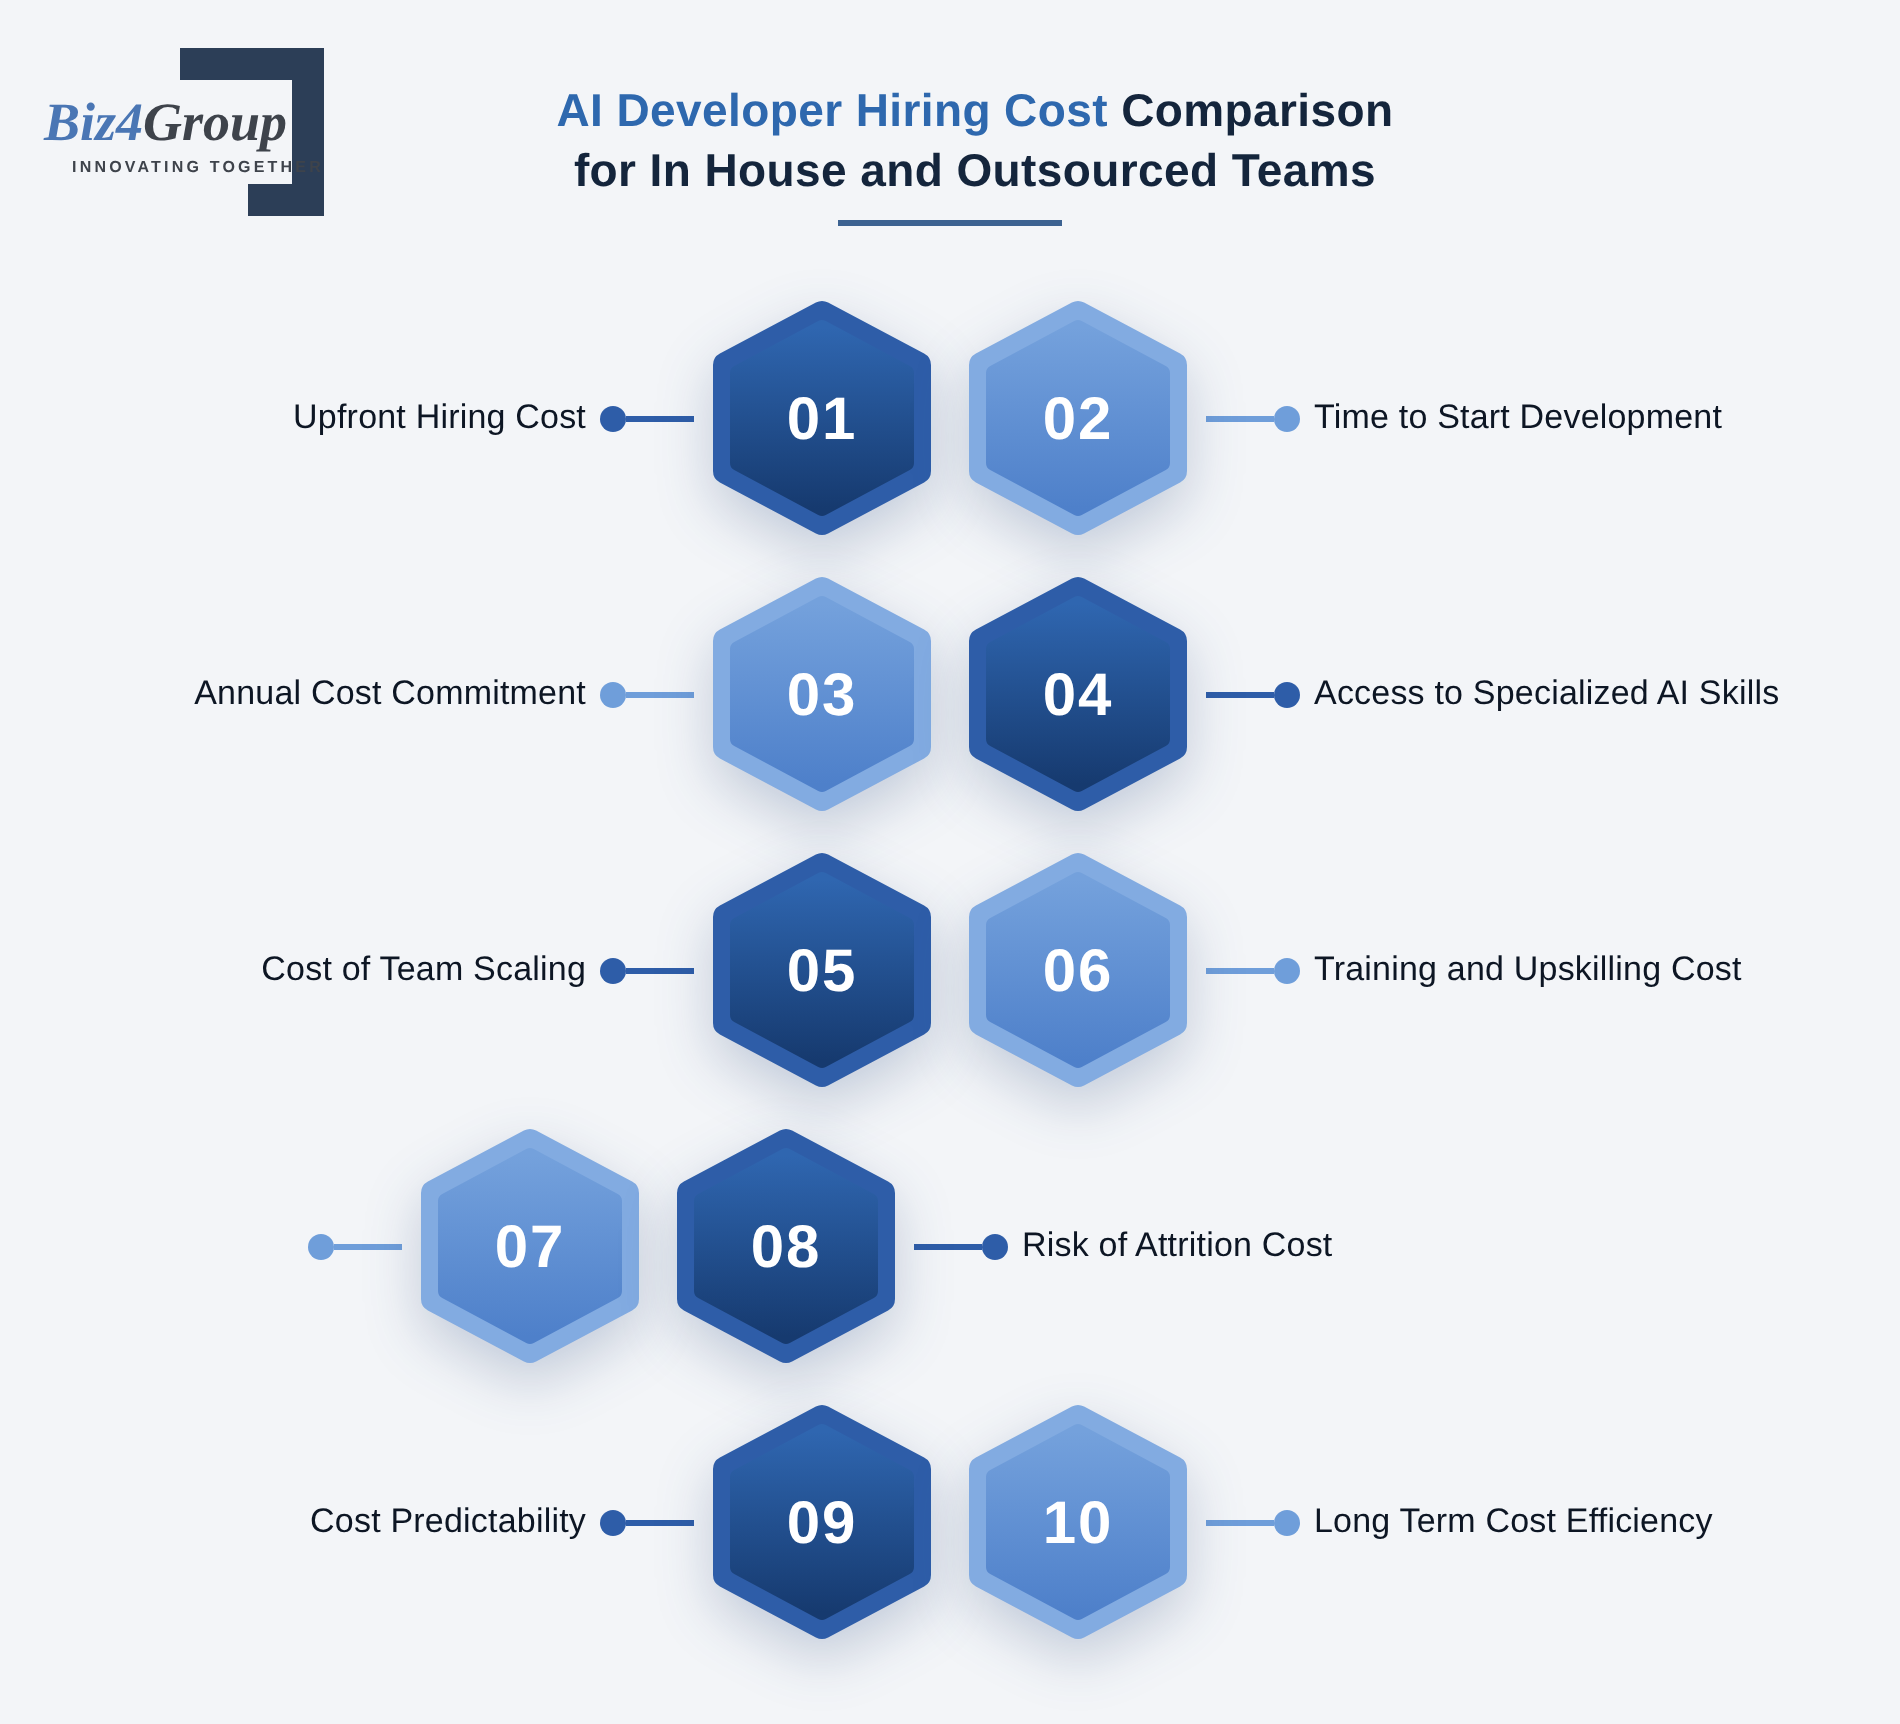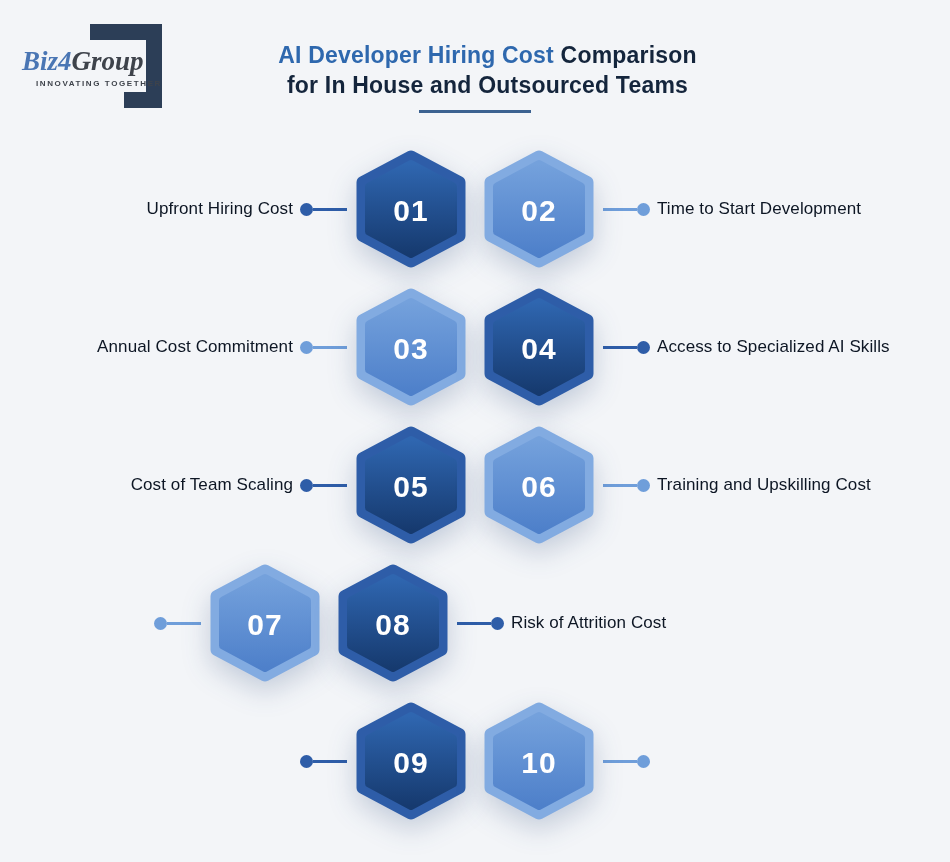--- a/index.html
+++ b/index.html
@@ -197,32 +197,34 @@
       <text class="num" x="55" y="60" text-anchor="middle" dominant-baseline="central">08</text>
     </svg>
     <div class="connector conn-right v-dark">
       <span class="dot"></span>
       <span class="cline"></span>
     </div>
     <div class="label label-right">Risk of Attrition Cost</div>
   </div>
 
   <div class="row">
+    <div class="label label-left">Cost Predictability</div>
     <div class="connector conn-left v-dark">
       <span class="dot"></span>
       <span class="cline"></span>
     </div>
     <svg class="hex v-dark" width="110" height="118" viewBox="0 0 110 118">
       <polygon class="rim" points="55,7 103,32.5 103,85.5 55,111 7,85.5 7,32.5"></polygon>
       <polygon class="inner" points="55,14 97,36.5 97,81.5 55,104 13,81.5 13,36.5" fill="url(#grad-dark)" stroke="url(#grad-dark)"></polygon>
       <text class="num" x="55" y="60" text-anchor="middle" dominant-baseline="central">09</text>
     </svg>
     <svg class="hex v-light" width="110" height="118" viewBox="0 0 110 118">
       <polygon class="rim" points="55,7 103,32.5 103,85.5 55,111 7,85.5 7,32.5"></polygon>
       <polygon class="inner" points="55,14 97,36.5 97,81.5 55,104 13,81.5 13,36.5" fill="url(#grad-light)" stroke="url(#grad-light)"></polygon>
       <text class="num" x="55" y="60" text-anchor="middle" dominant-baseline="central">10</text>
     </svg>
     <div class="connector conn-right v-light">
       <span class="dot"></span>
       <span class="cline"></span>
     </div>
+    <div class="label label-right">Long Term Cost Efficiency</div>
   </div>
 </div>
 
 </body></html>

